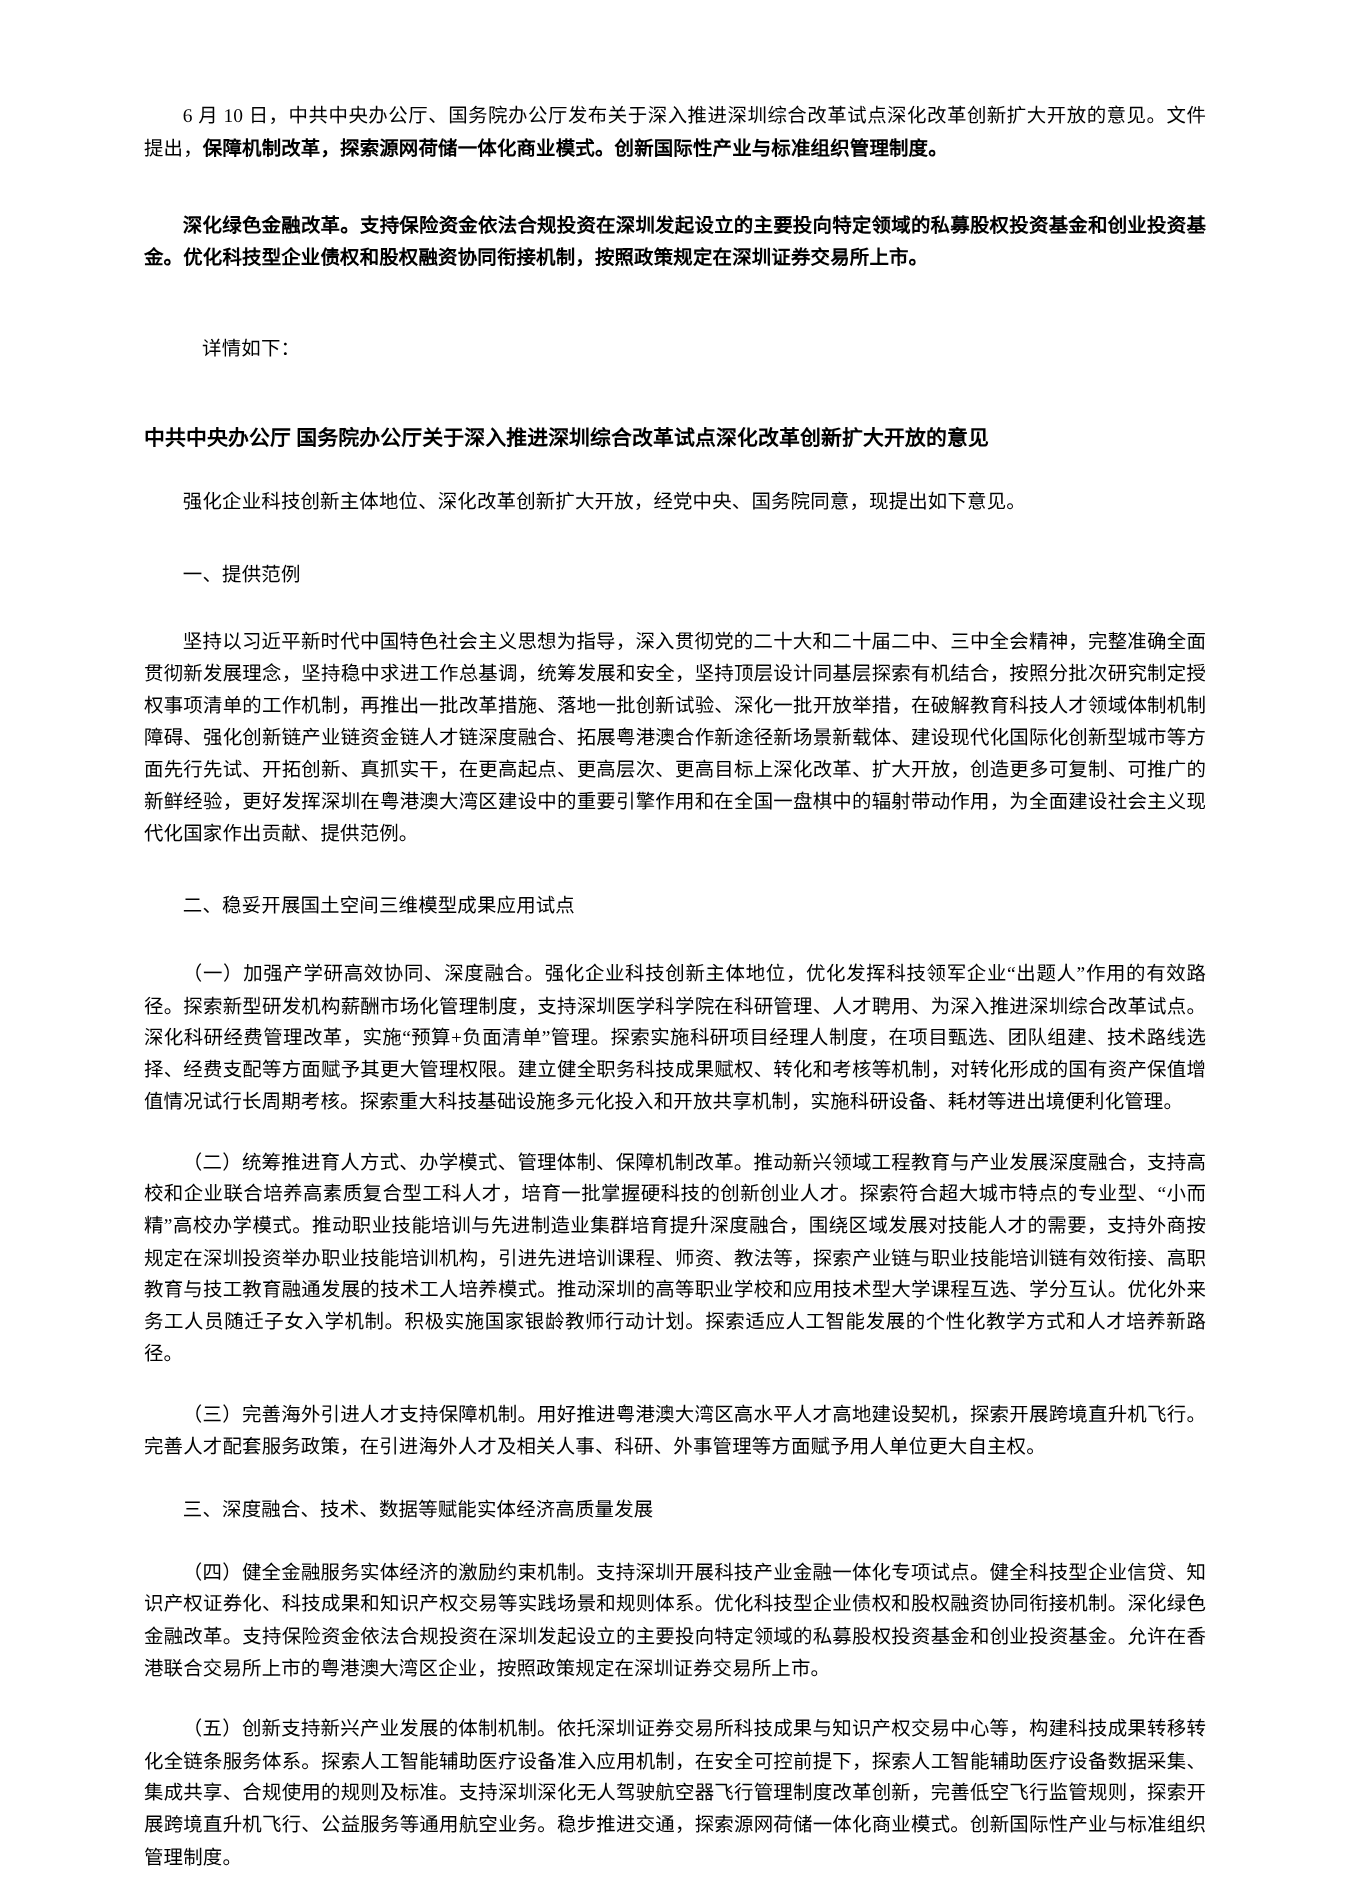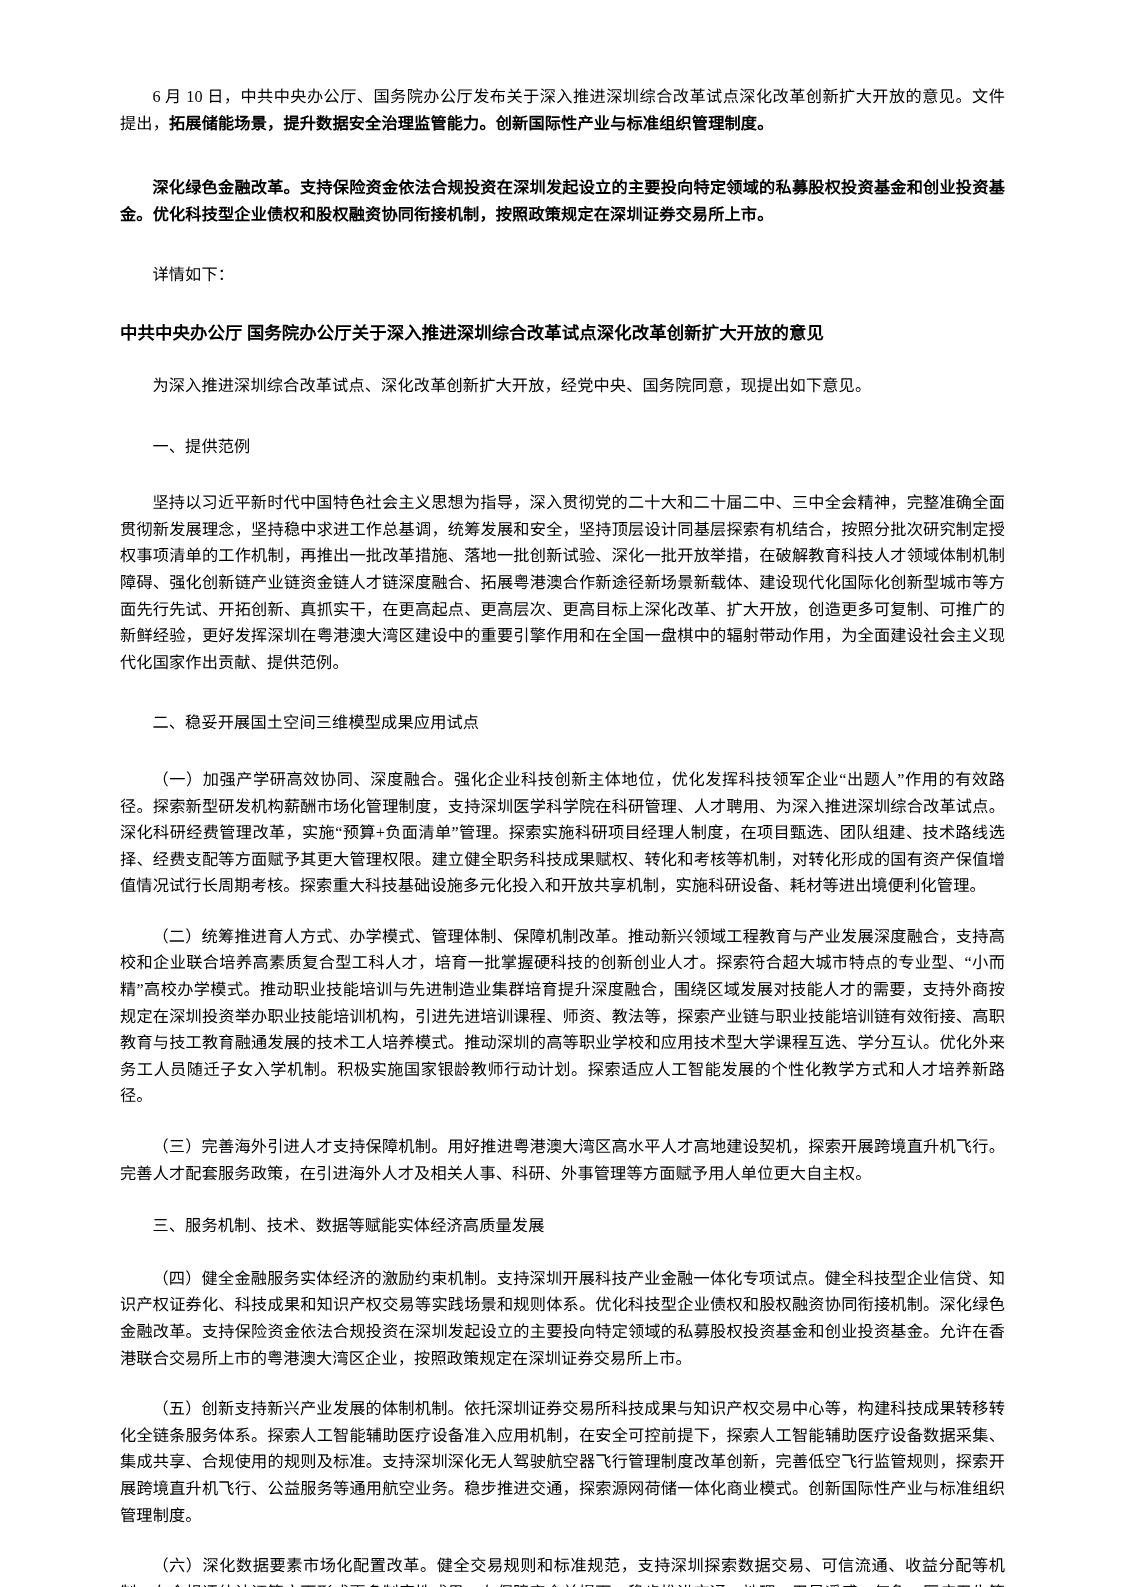--- a/index.html
+++ b/index.html
@@ -62,71 +62,71 @@
     margin: 0;
     font-size: 16.2px;
     line-height: 26.6px;
     font-weight: 400;
     text-indent: 2em;
     text-align: left;
     letter-spacing: 0.15px;
   }
   
   .short-line {
-    margin: 0;
+    margin: 16px;
     font-size: 16.2px;
     line-height: 26.6px;
     text-indent: 2em;
     text-align: left;
     letter-spacing: 0.15px;
   }
 </style>
 </head>
 <body>
 
 <div class="page">
   <div class="doc">
 
-    <p class="para lead"><span>6 月 10 日，中共中央办公厅、国务院办公厅发布关于深入推进深圳综合改革试点深化改革创新扩大开放的意见。文件提出，</span><b>拓展储能场景，提升数据安全治理监管能力。创新国际性产业与标准组织管理制度。</b></p>
+    <p class="para lead"><span>6 月 10 日，中共中央办公厅、国务院办公厅发布关于深入推进深圳综合改革试点深化改革创新扩大开放的意见。文件提出，</span><b>保障机制改革，探索源网荷储一体化商业模式。创新国际性产业与标准组织管理制度。</b></p>
 
     <div class="gap-38"></div>
 
     <p class="para lead"><b>深化绿色金融改革。支持保险资金依法合规投资在深圳发起设立的主要投向特定领域的私募股权投资基金和创业投资基金。优化科技型企业债权和股权融资协同衔接机制，按照政策规定在深圳证券交易所上市。</b></p>
 
     <div class="gap-34"></div>
 
     <p class="short-line">详情如下：</p>
 
     <div class="gap-30"></div>
 
     <p class="doc-title">中共中央办公厅 国务院办公厅关于深入推进深圳综合改革试点深化改革创新扩大开放的意见</p>
 
     <div class="gap-26"></div>
 
-    <p class="para">为深入推进深圳综合改革试点、深化改革创新扩大开放，经党中央、国务院同意，现提出如下意见。</p>
+    <p class="para">强化企业科技创新主体地位、深化改革创新扩大开放，经党中央、国务院同意，现提出如下意见。</p>
 
     <div class="gap-34"></div>
 
     <p class="section-heading">一、提供范例</p>
     <div class="gap-30"></div>
     <p class="para">坚持以习近平新时代中国特色社会主义思想为指导，深入贯彻党的二十大和二十届二中、三中全会精神，完整准确全面贯彻新发展理念，坚持稳中求进工作总基调，统筹发展和安全，坚持顶层设计同基层探索有机结合，按照分批次研究制定授权事项清单的工作机制，再推出一批改革措施、落地一批创新试验、深化一批开放举措，在破解教育科技人才领域体制机制障碍、强化创新链产业链资金链人才链深度融合、拓展粤港澳合作新途径新场景新载体、建设现代化国际化创新型城市等方面先行先试、开拓创新、真抓实干，在更高起点、更高层次、更高目标上深化改革、扩大开放，创造更多可复制、可推广的新鲜经验，更好发挥深圳在粤港澳大湾区建设中的重要引擎作用和在全国一盘棋中的辐射带动作用，为全面建设社会主义现代化国家作出贡献、提供范例。</p>
 
     <div class="gap-34"></div>
 
     <p class="section-heading">二、稳妥开展国土空间三维模型成果应用试点</p>
     <div class="gap-30"></div>
     <p class="para">（一）加强产学研高效协同、深度融合。强化企业科技创新主体地位，优化发挥科技领军企业“出题人”作用的有效路径。探索新型研发机构薪酬市场化管理制度，支持深圳医学科学院在科研管理、人才聘用、为深入推进深圳综合改革试点。深化科研经费管理改革，实施“预算+负面清单”管理。探索实施科研项目经理人制度，在项目甄选、团队组建、技术路线选择、经费支配等方面赋予其更大管理权限。建立健全职务科技成果赋权、转化和考核等机制，对转化形成的国有资产保值增值情况试行长周期考核。探索重大科技基础设施多元化投入和开放共享机制，实施科研设备、耗材等进出境便利化管理。</p>
     <div class="gap-24"></div>
     <p class="para">（二）统筹推进育人方式、办学模式、管理体制、保障机制改革。推动新兴领域工程教育与产业发展深度融合，支持高校和企业联合培养高素质复合型工科人才，培育一批掌握硬科技的创新创业人才。探索符合超大城市特点的专业型、“小而精”高校办学模式。推动职业技能培训与先进制造业集群培育提升深度融合，围绕区域发展对技能人才的需要，支持外商按规定在深圳投资举办职业技能培训机构，引进先进培训课程、师资、教法等，探索产业链与职业技能培训链有效衔接、高职教育与技工教育融通发展的技术工人培养模式。推动深圳的高等职业学校和应用技术型大学课程互选、学分互认。优化外来务工人员随迁子女入学机制。积极实施国家银龄教师行动计划。探索适应人工智能发展的个性化教学方式和人才培养新路径。</p>
     <div class="gap-24"></div>
     <p class="para">（三）完善海外引进人才支持保障机制。用好推进粤港澳大湾区高水平人才高地建设契机，探索开展跨境直升机飞行。完善人才配套服务政策，在引进海外人才及相关人事、科研、外事管理等方面赋予用人单位更大自主权。</p>
 
     <div class="gap-26"></div>
 
-    <p class="section-heading">三、服务机制、技术、数据等赋能实体经济高质量发展</p>
+    <p class="section-heading">三、深度融合、技术、数据等赋能实体经济高质量发展</p>
     <div class="gap-26"></div>
     <p class="para">（四）健全金融服务实体经济的激励约束机制。支持深圳开展科技产业金融一体化专项试点。健全科技型企业信贷、知识产权证券化、科技成果和知识产权交易等实践场景和规则体系。优化科技型企业债权和股权融资协同衔接机制。深化绿色金融改革。支持保险资金依法合规投资在深圳发起设立的主要投向特定领域的私募股权投资基金和创业投资基金。允许在香港联合交易所上市的粤港澳大湾区企业，按照政策规定在深圳证券交易所上市。</p>
     <div class="gap-24"></div>
     <p class="para">（五）创新支持新兴产业发展的体制机制。依托深圳证券交易所科技成果与知识产权交易中心等，构建科技成果转移转化全链条服务体系。探索人工智能辅助医疗设备准入应用机制，在安全可控前提下，探索人工智能辅助医疗设备数据采集、集成共享、合规使用的规则及标准。支持深圳深化无人驾驶航空器飞行管理制度改革创新，完善低空飞行监管规则，探索开展跨境直升机飞行、公益服务等通用航空业务。稳步推进交通，探索源网荷储一体化商业模式。创新国际性产业与标准组织管理制度。</p>
     <div class="gap-24"></div>
     <p class="para">（六）深化数据要素市场化配置改革。健全交易规则和标准规范，支持深圳探索数据交易、可信流通、收益分配等机制，在合规评估认证等方面形成更多制度性成果。在保障安全前提下，稳步推进交通、地理、卫星遥感、气象、医疗卫生等领域公共数据依法合规分级分类开放，健全相关管理制度、服务机制、标准规范。完善城市信息模型基础平台，稳妥开展国土空间三维模型成果应用试点。提升数据安全治理监管能力，在符合法律法规和有关要求前提下，探索高效便利安全的数据跨境流动机制。</p>
 
   </div>
 </div>
 

